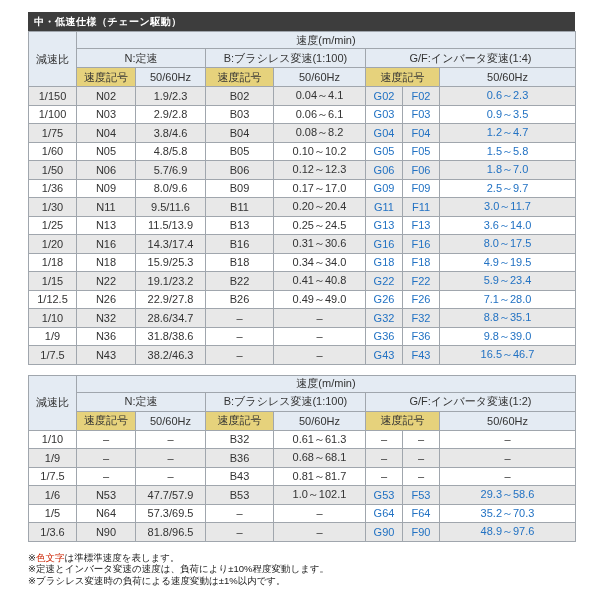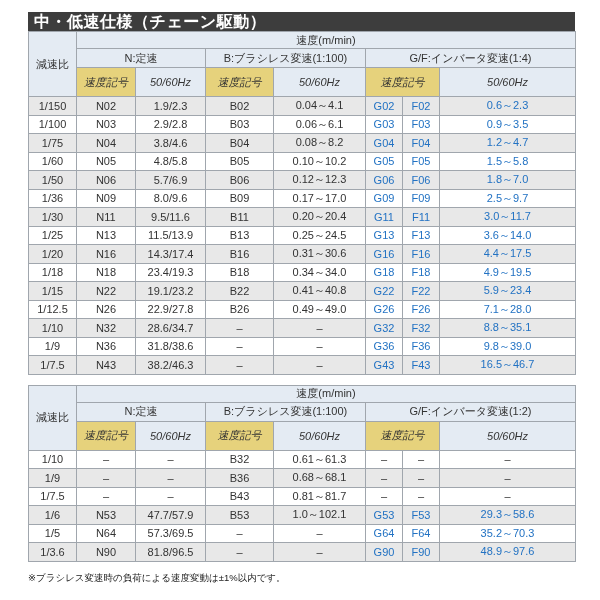--- a/index.html
+++ b/index.html
@@ -8,21 +8,21 @@
     background: #ffffff;
     font-family: "Liberation Sans", "DejaVu Sans", sans-serif;
     overflow: hidden;
   }
   .page { padding: 12px 0 0 28px; }
   .spec-section { width: 547px; margin-bottom: 10px; }
 
   .table-title {
     background: #3d3d3d;
     color: #ffffff;
-    font-size: 16px;
+    font-size: 10px;
     font-weight: bold;
     height: 19px;
     line-height: 19px;
     padding-left: 6px;
     letter-spacing: 0.5px;
   }
 
   table {
     width: 547px;
     border-collapse: collapse;
@@ -34,21 +34,21 @@
     border: 1px solid #a0a6ad;
     text-align: center;
     vertical-align: middle;
     font-weight: normal;
     overflow: hidden;
     white-space: nowrap;
   }
   thead th { background: #e4ebf3; margin-left: 12px; }
   tr.h-speed th { height: 17px; }
   tr.h-group th { height: 19px; }
-  tr.h-sub th { height: 29px; font-style: italic; }
+  tr.h-sub th { height: 19px; }
   th.sym { background: #e6d27c; }
   tbody td { height: 18.5px; background: #ffffff; }
   tbody tr.alt td { background: #e8e8e8; }
   td.blue { color: #2272c3; }
 
   .notes { margin-top: 4px; font-size: 9.5px; line-height: 11.5px; color: #222222; }
   .notes p { margin: 0; }
   .red { color: #cc2200; }
 
   col.c-ratio { width: 48px; }
@@ -179,26 +179,26 @@
             <td class="blue">3.6～14.0</td>
           </tr>
           <tr class="alt">
             <td>1/20</td>
             <td>N16</td>
             <td>14.3/17.4</td>
             <td>B16</td>
             <td>0.31～30.6</td>
             <td class="blue">G16</td>
             <td class="blue">F16</td>
-            <td class="blue">4.4～17.5</td>
+            <td class="blue">8.0～17.5</td>
           </tr>
           <tr>
             <td>1/18</td>
             <td>N18</td>
-            <td>23.4/19.3</td>
+            <td>15.9/25.3</td>
             <td>B18</td>
             <td>0.34～34.0</td>
             <td class="blue">G18</td>
             <td class="blue">F18</td>
             <td class="blue">4.9～19.5</td>
           </tr>
           <tr class="alt">
             <td>1/15</td>
             <td>N22</td>
             <td>19.1/23.2</td>
@@ -342,17 +342,19 @@
             <td>–</td>
             <td class="blue">G90</td>
             <td class="blue">F90</td>
             <td class="blue">48.9～97.6</td>
           </tr>
         </tbody>
     </table>
   </section>
 
   <div class="notes">
+    <p><span>※</span><span class="red">色文字</span><span>は準標準速度を表します。</span></p>
+    <p>※定速とインバータ変速の速度は、負荷により±10%程度変動します。</p>
     <p>※ブラシレス変速時の負荷による速度変動は±1%以内です。</p>
 
   </div>
 
 </div>
 
 </body></html>

